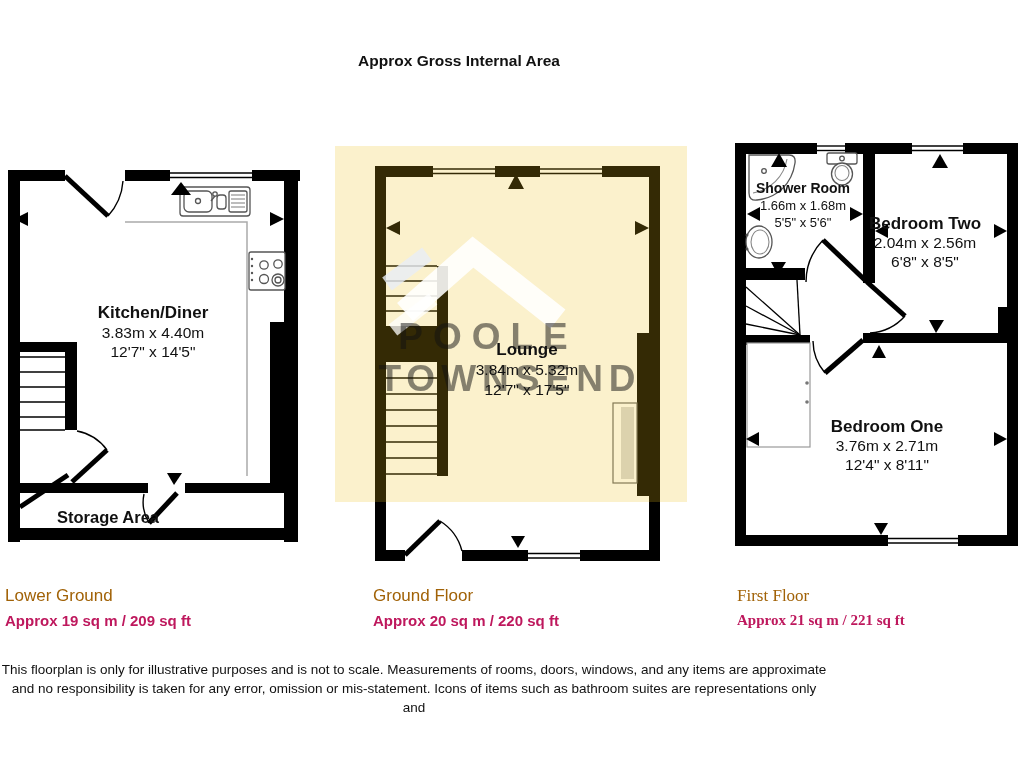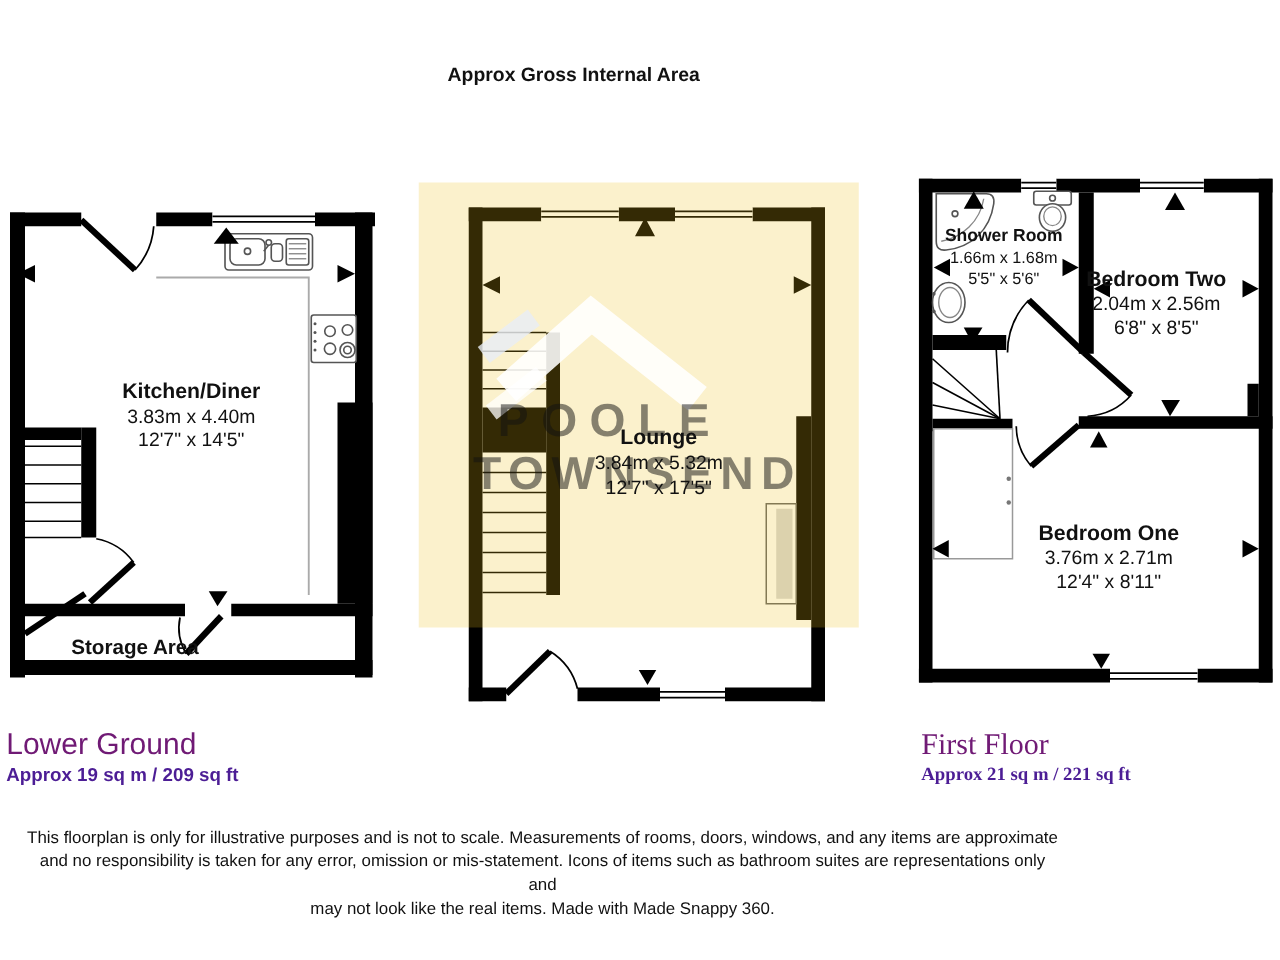--- a/index.html
+++ b/index.html
@@ -3,24 +3,24 @@
 <meta charset="utf-8">
 <style>
   html,body{margin:0;padding:0;}
   body{width:1024px;height:768px;background:#ffffff;position:relative;
        font-family:"Liberation Sans", sans-serif;color:#111;overflow:hidden;}
   .abs{position:absolute;}
   .hdr{left:0;top:52px;width:918px;text-align:center;font-weight:bold;
        font-size:15.5px;line-height:18px;color:#111;}
   .plan{position:absolute;}
   .floor-label{position:absolute;}
-  .floor-label .fl-name{font-size:24px;font-weight:400;color:#701a75;line-height:24px;}
-  .floor-label .fl-area{font-size:15px;font-weight:bold;color:#4c1d95;margin-top:4px;}
+  .floor-label .fl-name{font-size:17px;font-weight:400;color:#a16207;line-height:24px;}
+  .floor-label .fl-area{font-size:15px;font-weight:bold;color:#be185d;margin-top:4px;}
   .disclaimer{left:0;top:660px;width:828px;text-align:center;font-size:13.5px;
-       line-height:19px;color:#111;margin-left:20px;}
+       line-height:19px;color:#111;}
   svg text{font-family:"Liberation Sans", sans-serif;fill:#111;}
   svg .rm-title{font-weight:bold;font-size:17px;text-anchor:middle;}
   svg .rm-dim{font-size:15.5px;text-anchor:middle;}
   svg .rm-title-sm{font-weight:bold;font-size:14px;text-anchor:middle;}
   svg .rm-dim-sm{font-size:13px;text-anchor:middle;}
   svg .wall{fill:#000;}
   svg .winline{stroke:#000;stroke-width:1.4;}
   svg .doorleaf{stroke:#000;stroke-width:5;}
   svg .doorarc{stroke:#000;stroke-width:1.4;fill:none;}
   svg .fixture{stroke:#555;stroke-width:1.3;fill:#fff;}
@@ -277,23 +277,24 @@
   <text class="rm-dim" x="152" y="311">3.76m x 2.71m</text>
   <text class="rm-dim" x="152" y="330">12'4" x 8'11"</text>
 </svg>
 </div>
 
 <div class="floor-label" style="left:5px;top:584px;">
   <div class="fl-name">Lower Ground</div>
   <div class="fl-area">Approx 19 sq m / 209 sq ft</div>
 </div>
 <div class="floor-label" style="left:373px;top:584px;">
+  <div class="fl-name">Ground Floor</div>
+  <div class="fl-area">Approx 20 sq m / 220 sq ft</div>
 </div>
 <div class="floor-label" style="left:737px;top:584px;font-family:Liberation Serif, serif;">
   <div class="fl-name">First Floor</div>
   <div class="fl-area">Approx 21 sq m / 221 sq ft</div>
 </div>
 
 <div class="abs disclaimer">
   <div>This floorplan is only for illustrative purposes and is not to scale. Measurements of rooms, doors, windows, and any items are approximate</div>
   <div>and no responsibility is taken for any error, omission or mis-statement. Icons of items such as bathroom suites are representations only and</div>
-  <div>may not look like the real items. Made with Made Snappy 360.</div>
 </div>
 
 </body></html>

